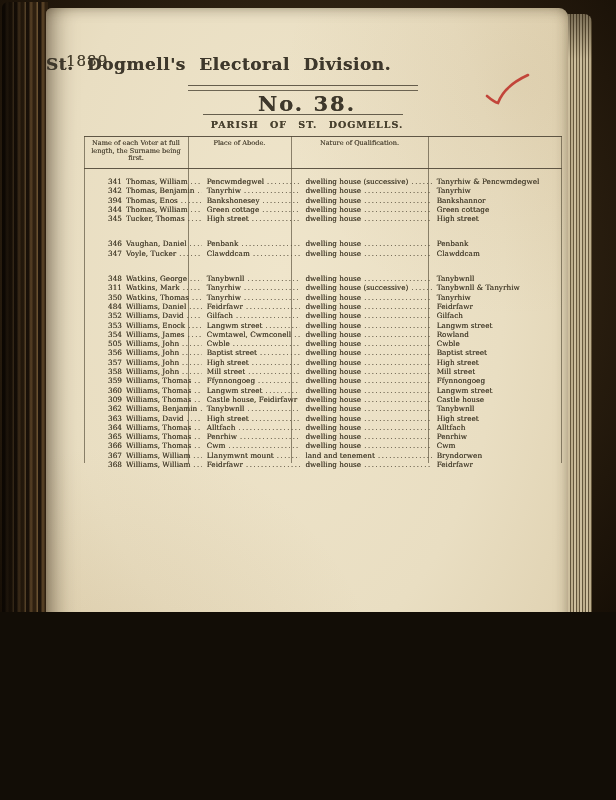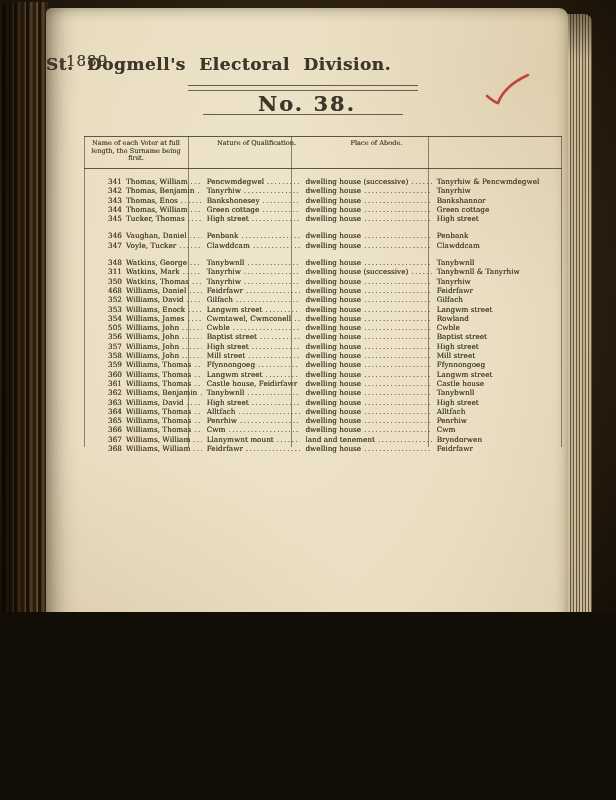--- a/index.html
+++ b/index.html
@@ -43,21 +43,21 @@
   
   .table{left:38px;top:128px;width:478px;}
   .table *{position:static;}
   .thead{display:flex;border-top:1.4px solid rgba(80,71,55,.9);border-bottom:1.1px solid rgba(80,71,55,.9);
     height:33px;box-sizing:border-box;}
   .th{box-sizing:border-box;font-size:6.6px;line-height:7.6px;text-align:center;padding:3px 5px 0 5px;
     color:#554d3c;}
   .c1{width:104px;} .c2{width:103px;} .c3{width:137px;} .c4{width:134px;}
   .tbody{padding-top:8px;}
   .trow{display:flex;height:9.3px;align-items:baseline;padding-left:20px;}
-  .trow.gap{margin-top:8px;}
+  .trow.gap{margin-top:16px;}
   .td{box-sizing:border-box;font-size:7.3px;line-height:9.3px;white-space:nowrap;overflow:hidden;
     display:flex;align-items:baseline;padding:0 2px 0 3px;color:#4a4332;}
   .num{width:15px;text-align:right;margin-right:4px;flex:none;}
   .txt{flex:none;}
   .dots{flex:1;overflow:hidden;margin-left:3px;color:#655c48;letter-spacing:1.6px;font-size:6.8px;}
   .dots::after{content:"....................................................................";}
   
   .vline{position:absolute;top:0;bottom:6px;width:1px;background:rgba(85,75,55,.65);}
   .v0{left:0;} .v1{left:104px;} .v2{left:207px;} .v3{left:344px;} .v4{right:0;}
 </style>
@@ -67,35 +67,36 @@
 <div class="photo">
   <div class="binding"></div>
   <div class="page-edges"></div>
 
   <div class="page">
     <div class="year ink">1889</div>
     <div class="title ink">St. Dogmell's Electoral Division.</div>
     <div class="rule-double"></div>
     <div class="no38 ink">No. 38.</div>
     <div class="rule-single"></div>
+    <div class="parish ink">PARISH  OF  ST.  DOGMELLS.</div>
 
     <svg class="checkmark" viewBox="0 0 50 40">
       <path d="M3 24 Q10 30 14 31 Q20 14 44 3" fill="none" stroke="#bf352c" stroke-width="2.6" stroke-linecap="round" opacity="0.9"></path>
     </svg>
 
     <div class="table">
       <div class="vline v0"></div>
       <div class="vline v1"></div>
       <div class="vline v2"></div>
       <div class="vline v3"></div>
       <div class="vline v4"></div>
       <div class="thead">
         <div class="th c1 ink">Name of each Voter at full length, the Surname being first.</div>
+        <div class="th c2 ink">Place of Abode.</div>
         <div class="th c3 ink">Nature of Qualification.</div>
-        <div class="th c2 ink">Place of Abode.</div>
       </div>
       <div class="tbody">
           <div class="trow ink">
             <div class="td c1">
               <span class="num">341</span>
               <span class="txt">Thomas, William</span>
               <span class="dots"></span>
             </div>
             <div class="td c2">
               <span class="txt">Pencwmdegwel</span>
@@ -122,21 +123,21 @@
             <div class="td c3">
               <span class="txt">dwelling house</span>
               <span class="dots"></span>
             </div>
             <div class="td c4">
               <span class="txt">Tanyrhiw</span>
             </div>
           </div>
           <div class="trow ink">
             <div class="td c1">
-              <span class="num">343</span>
+              <span class="num">394</span>
               <span class="txt">Thomas, Enos</span>
               <span class="dots"></span>
             </div>
             <div class="td c2">
               <span class="txt">Bankshonesey</span>
               <span class="dots"></span>
             </div>
             <div class="td c3">
               <span class="txt">dwelling house</span>
               <span class="dots"></span>
@@ -266,21 +267,21 @@
             <div class="td c3">
               <span class="txt">dwelling house</span>
               <span class="dots"></span>
             </div>
             <div class="td c4">
               <span class="txt">Tanyrhiw</span>
             </div>
           </div>
           <div class="trow ink">
             <div class="td c1">
-              <span class="num">468</span>
+              <span class="num">484</span>
               <span class="txt">Williams, Daniel</span>
               <span class="dots"></span>
             </div>
             <div class="td c2">
               <span class="txt">Feidrfawr</span>
               <span class="dots"></span>
             </div>
             <div class="td c3">
               <span class="txt">dwelling house</span>
               <span class="dots"></span>
@@ -446,21 +447,21 @@
             <div class="td c3">
               <span class="txt">dwelling house</span>
               <span class="dots"></span>
             </div>
             <div class="td c4">
               <span class="txt">Langwm street</span>
             </div>
           </div>
           <div class="trow ink">
             <div class="td c1">
-              <span class="num">361</span>
+              <span class="num">309</span>
               <span class="txt">Williams, Thomas</span>
               <span class="dots"></span>
             </div>
             <div class="td c2">
               <span class="txt">Castle house, Feidirfawr</span>
               <span class="dots"></span>
             </div>
             <div class="td c3">
               <span class="txt">dwelling house</span>
               <span class="dots"></span>

